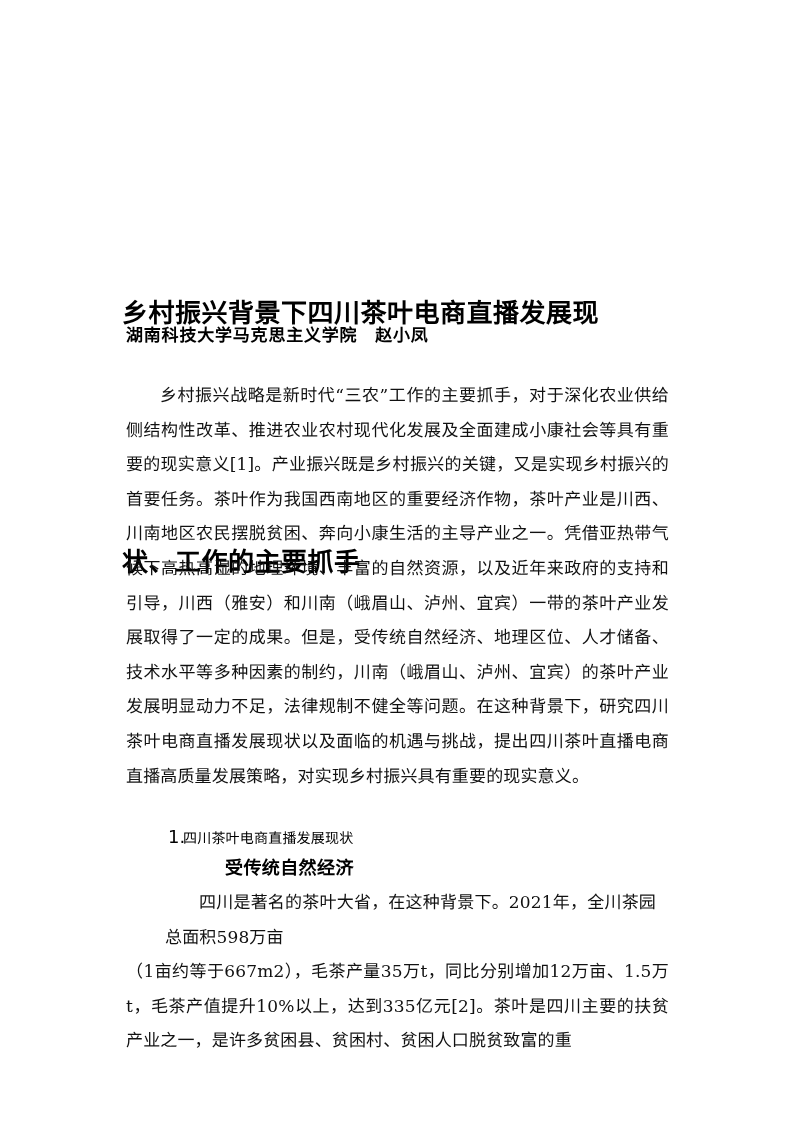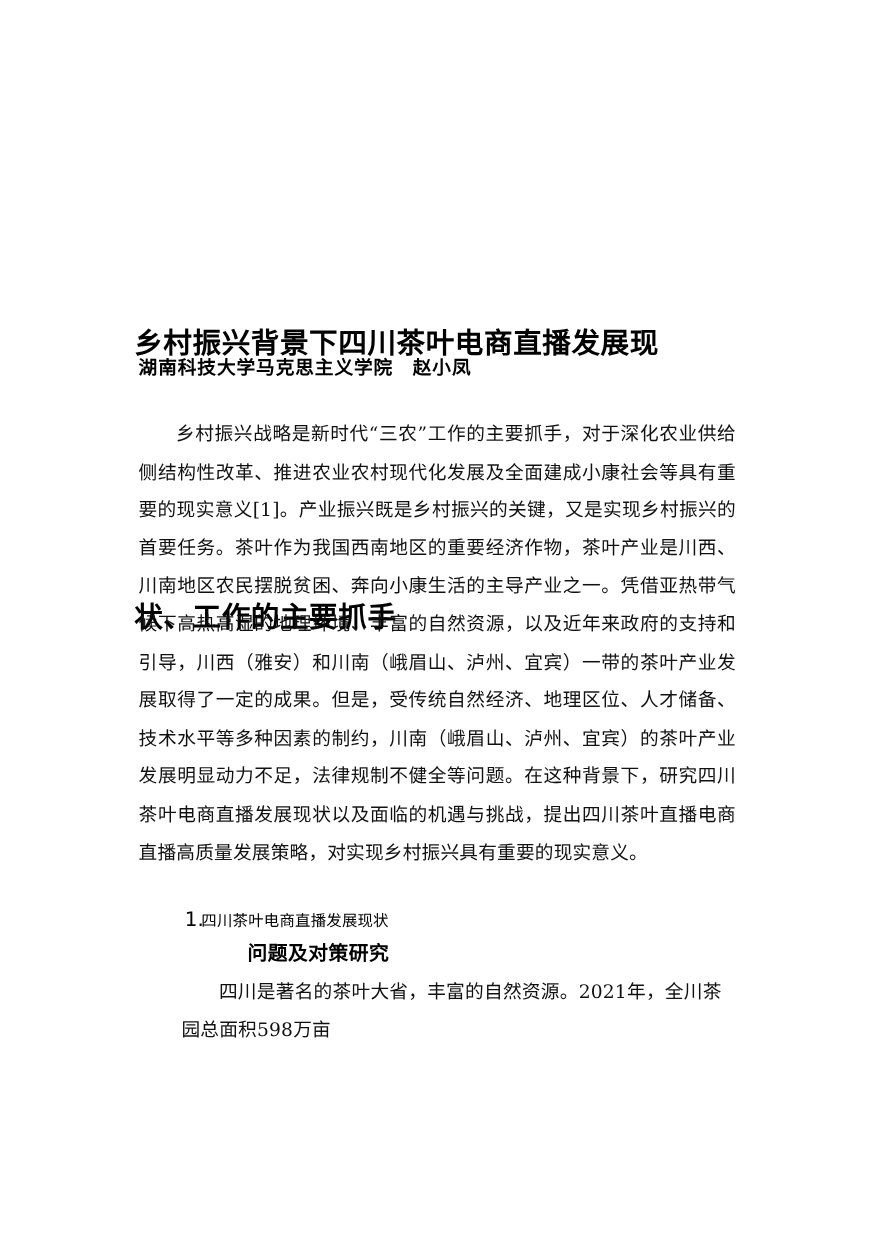--- a/index.html
+++ b/index.html
@@ -149,19 +149,20 @@
 
   <div class="body-block">
     <p class="para indent2">乡村振兴战略是新时代“三农”工作的主要抓手，对于深化农业供给侧结构性改革、推进农业农村现代化发展及全面建成小康社会等具有重要的现实意义[1]。产业振兴既是乡村振兴的关键，又是实现乡村振兴的首要任务。茶叶作为我国西南地区的重要经济作物，茶叶产业是川西、川南地区农民摆脱贫困、奔向小康生活的主导产业之一。凭借亚热带气候下高热高湿的地理环境、丰富的自然资源，以及近年来政府的支持和引导，川西（雅安）和川南（峨眉山、泸州、宜宾）一带的茶叶产业发展取得了一定的成果。但是，受传统自然经济、地理区位、人才储备、技术水平等多种因素的制约，川南（峨眉山、泸州、宜宾）的茶叶产业发展明显动力不足，法律规制不健全等问题。在这种背景下，研究四川茶叶电商直播发展现状以及面临的机遇与挑战，提出四川茶叶直播电商直播高质量发展策略，对实现乡村振兴具有重要的现实意义。</p>
   </div>
 
   <div class="section-heading">
     <span class="num">1.</span>
     <span class="htext">四川茶叶电商直播发展现状</span>
   </div>
 
-  <div class="sub-heading">问题及对策研究</div>
+  <div class="sub-heading">受传统自然经济</div>
 
   <div class="tail-block">
-    <p class="para narrow">四川是著名的茶叶大省，丰富的自然资源。2021年，全川茶园总面积598万亩</p>
+    <p class="para narrow">四川是著名的茶叶大省，在这种背景下。2021年，全川茶园总面积598万亩</p>
+    <p class="para wide">（1亩约等于667m2），毛茶产量35万t，同比分别增加12万亩、1.5万t，毛茶产值提升10%以上，达到335亿元[2]。茶叶是四川主要的扶贫产业之一，是许多贫困县、贫困村、贫困人口脱贫致富的重</p>
   </div>
 
 </div>
 
 </body></html>

